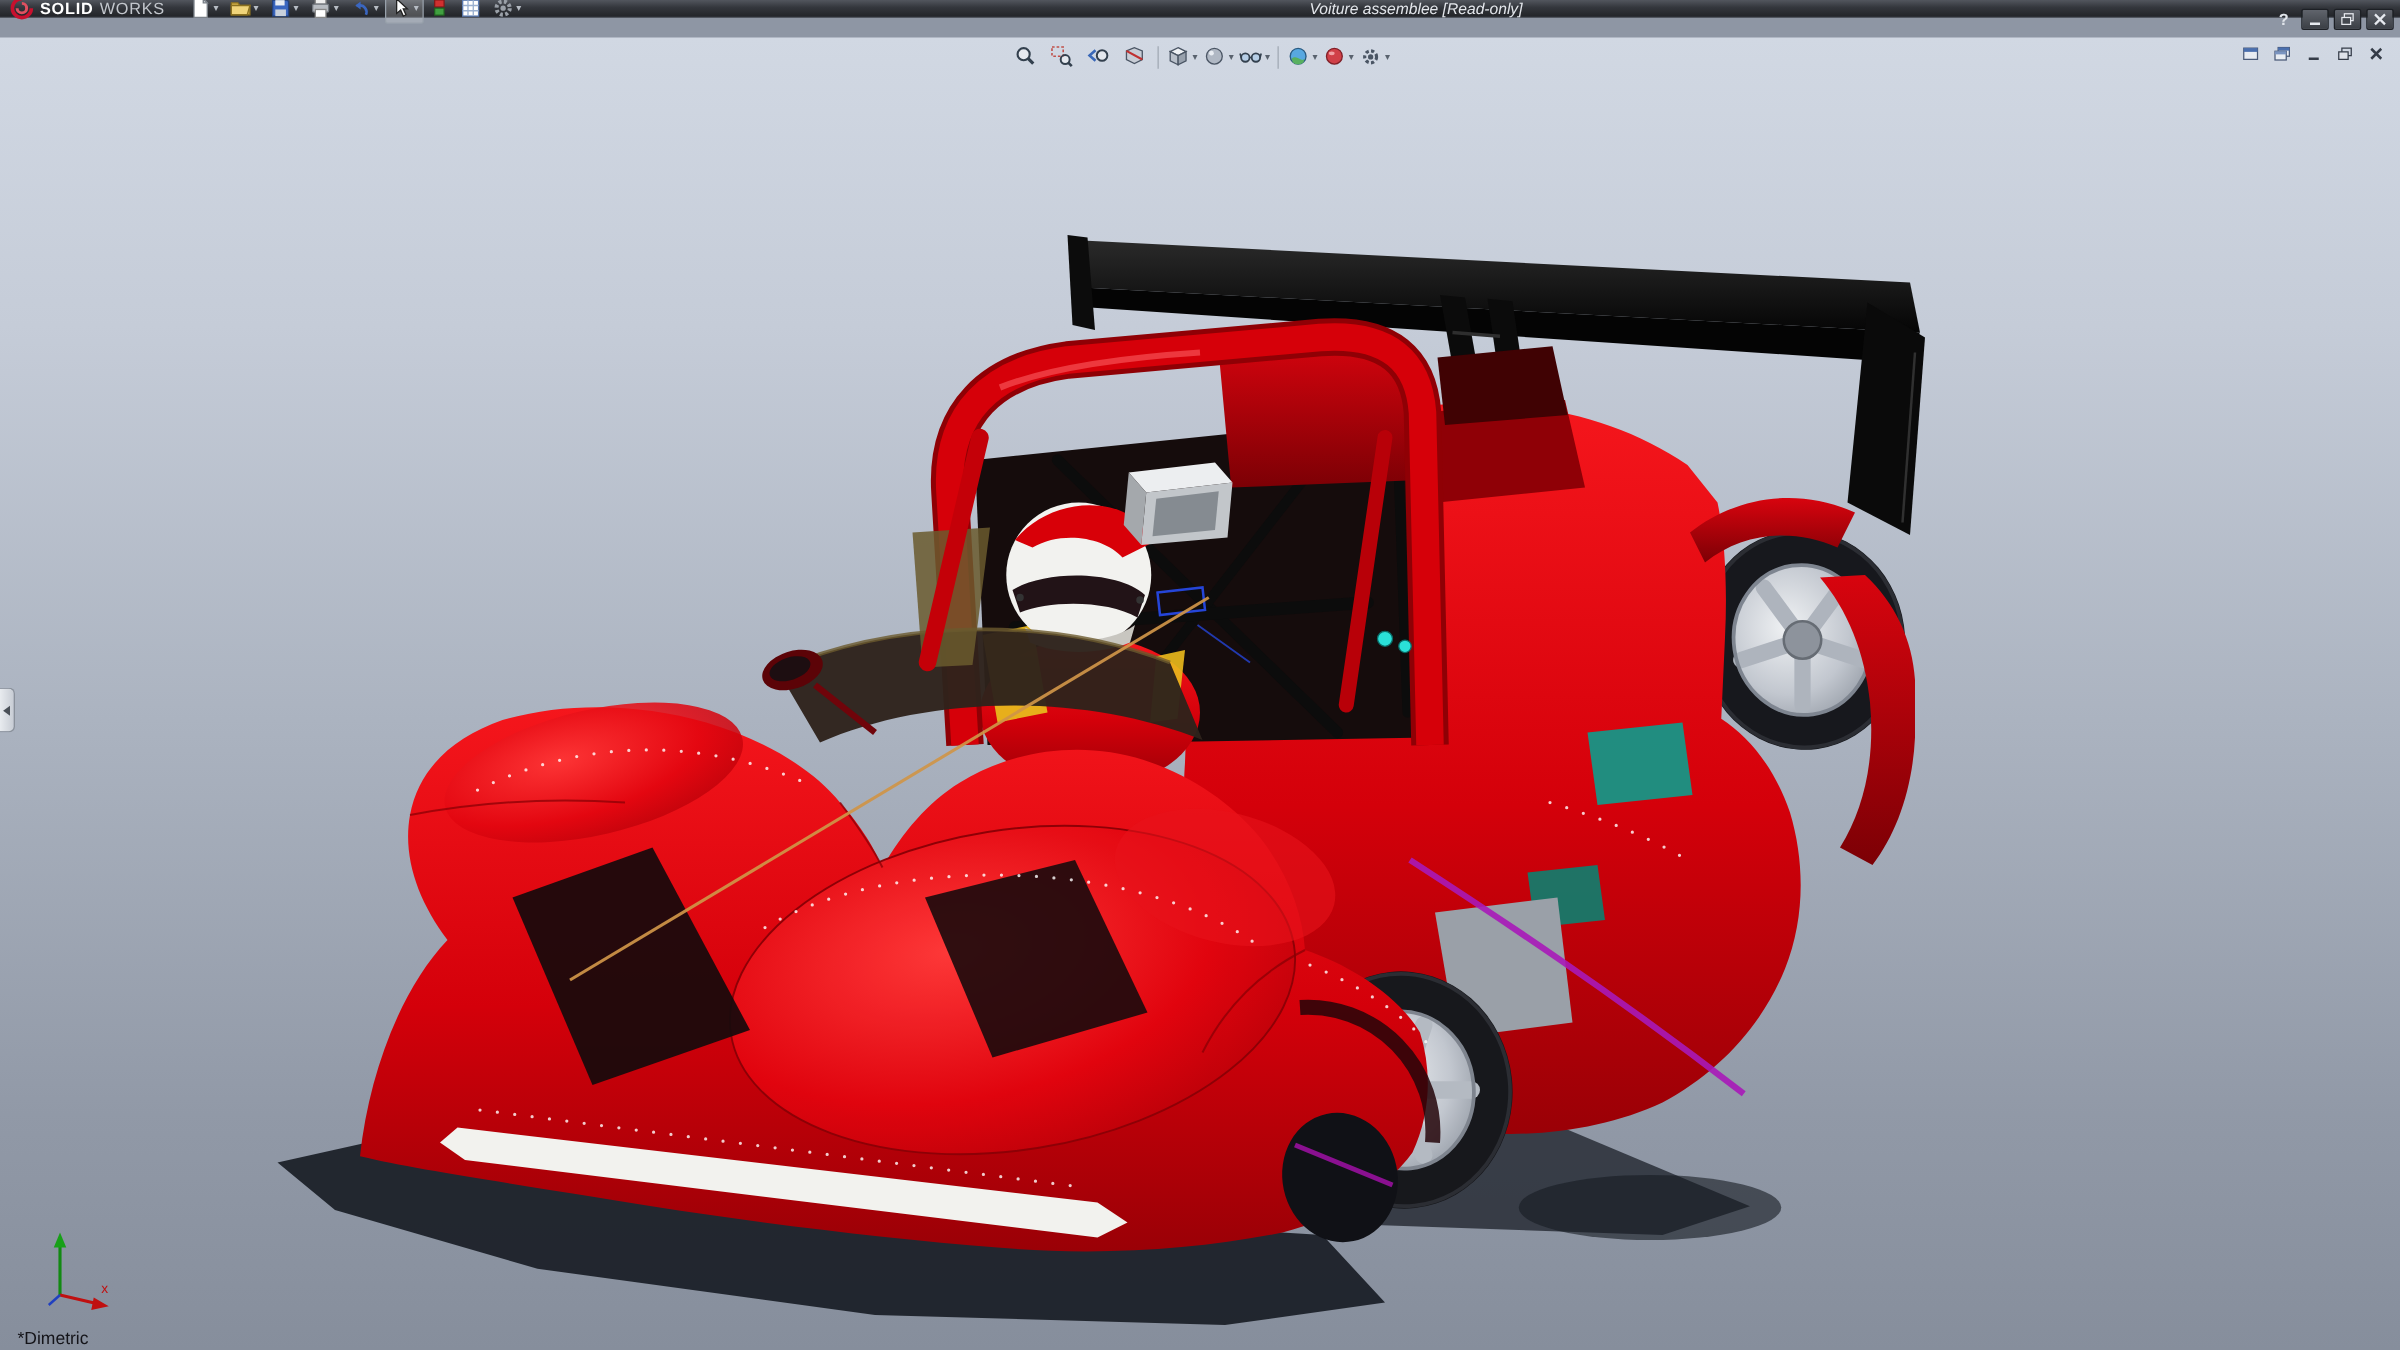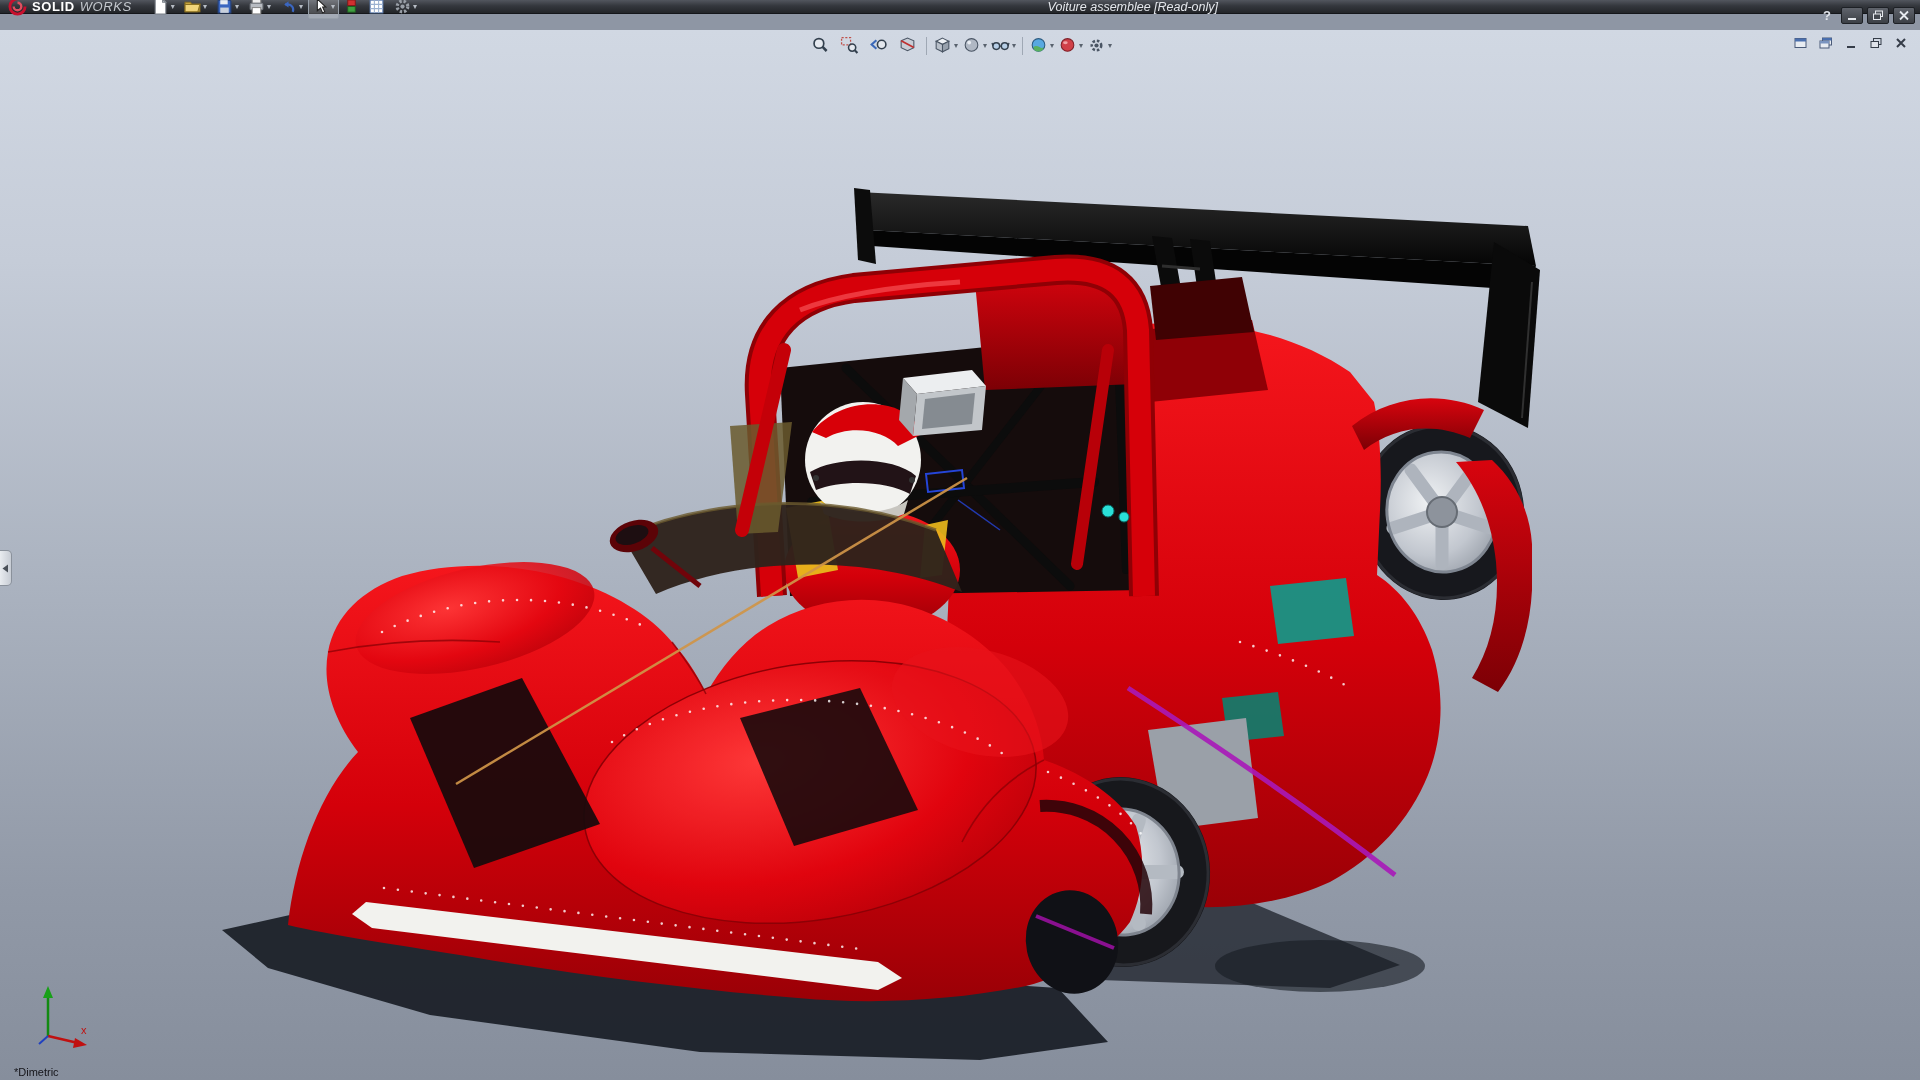--- a/index.html
+++ b/index.html
@@ -4,21 +4,21 @@
 <style>
   * { box-sizing: border-box; }
   body { margin:0; background:#000; font-family:"Liberation Sans",sans-serif; }
   .app { position:relative; width:1920px; height:1080px; overflow:hidden; background:#8e96a4; }
 
   
   .titlebar { position:relative; height:14px; background:linear-gradient(180deg,#52565e 0%,#34373d 45%,#232529 100%);
               border-bottom:1px solid #14161a; display:flex; align-items:center; }
   .logo { display:flex; align-items:center; gap:5px; padding:0 12px 0 8px; }
   .logo-bold { color:#ffffff; font-weight:bold; font-size:13px; letter-spacing:.6px; }
-  .logo-light { color:#c3c7cd; font-size:13px; letter-spacing:.6px;font-style:italic; }
+  .logo-light { color:#c3c7cd; font-size:13px; letter-spacing:.6px; }
   .toolbar { display:flex; align-items:center; gap:1px; margin-left:4px; }
   .tbtn { display:flex; align-items:center; justify-content:center; height:24px; padding:0 3px;
           background:transparent; border:1px solid transparent; border-radius:2px; }
   .tbtn.pressed { background:rgba(255,255,255,.20); border-color:#97a0aa; }
   .dd { font-size:8px; color:#b6bcc4; margin-left:2px; line-height:1; }
   .win-title { position:absolute; left:59%; transform:translateX(-50%); color:#e3e6eb; font-size:12.5px; white-space:nowrap;font-style:italic; }
   .win-controls { position:absolute; right:5px; top:0; height:30px; display:flex; align-items:center; gap:4px; }
   .help-btn { background:none; border:none; color:#e0e4ea; font-size:13px; font-weight:bold; padding:0 6px; }
   .wc { width:22px; height:17px; display:flex; align-items:center; justify-content:center; padding:0;
         background:linear-gradient(180deg,#60646c,#3b3f45); border:1px solid #1d2025; border-radius:2px; }
@@ -39,21 +39,21 @@
   .doc-controls { position:absolute; top:4px; right:10px; display:flex; align-items:center; gap:6px; }
   .dbtn { width:19px; height:17px; display:flex; align-items:center; justify-content:center;
           background:transparent; border:none; padding:0; }
 
   
   .panel-tab { position:absolute; left:0; top:520px; width:12px; height:36px;
                background:linear-gradient(90deg,#e8ebef,#c7ccd4); border:1px solid #8a919b; border-left:none;
                border-radius:0 5px 5px 0; display:flex; align-items:center; justify-content:center; padding:0; }
 
   .triad { position:absolute; left:18px; bottom:26px; }
-  .view-label { position:absolute; left:14px; bottom:2px; font-size:11px; color:#141419; }
+  .view-label { position:absolute; left:14px; bottom:2px; font-size:14px; color:#141419; }
 </style>
 </head>
 <body>
 
 <div class="app">
 
   <header class="titlebar">
     <div class="logo">
       <svg width="19" height="19" viewBox="0 0 20 20">
         <path d="M10 2 a8 8 0 1 0 8 8" fill="none" stroke="#c8102e" stroke-width="3"></path>

